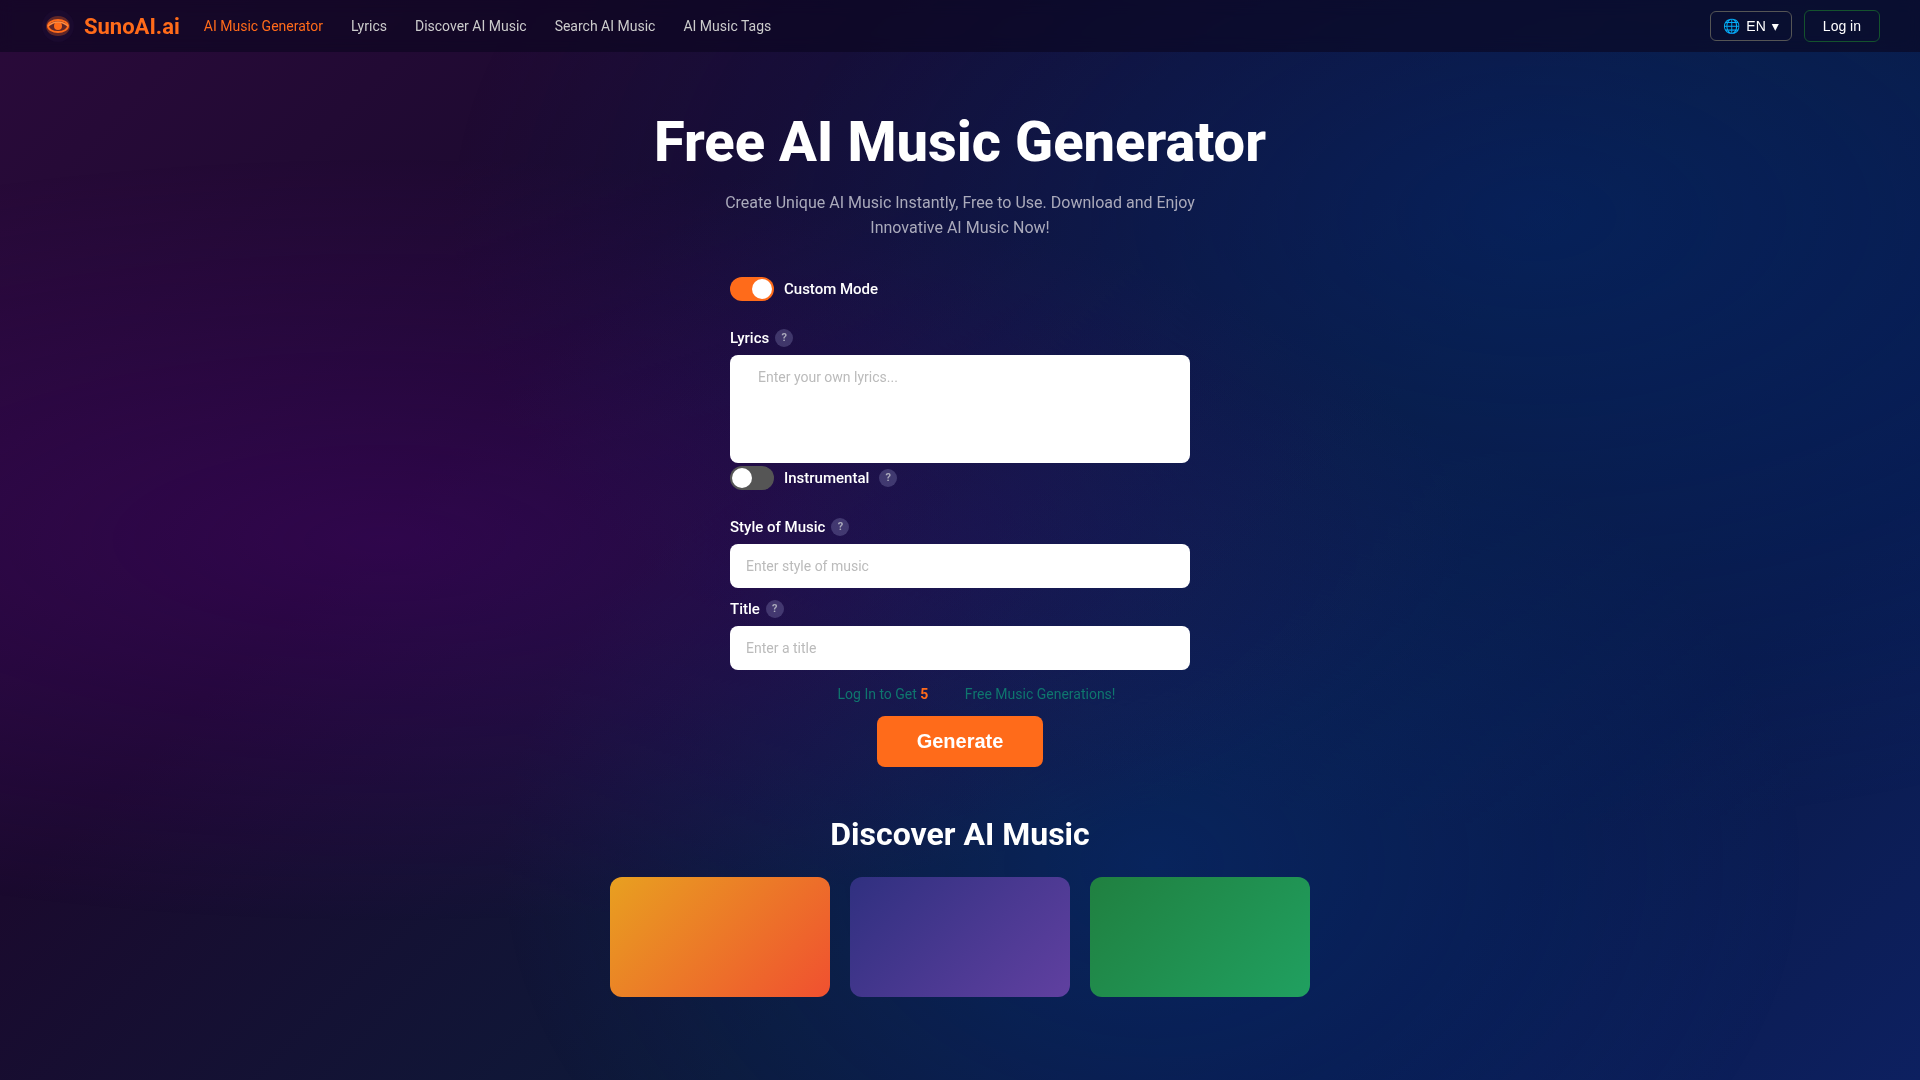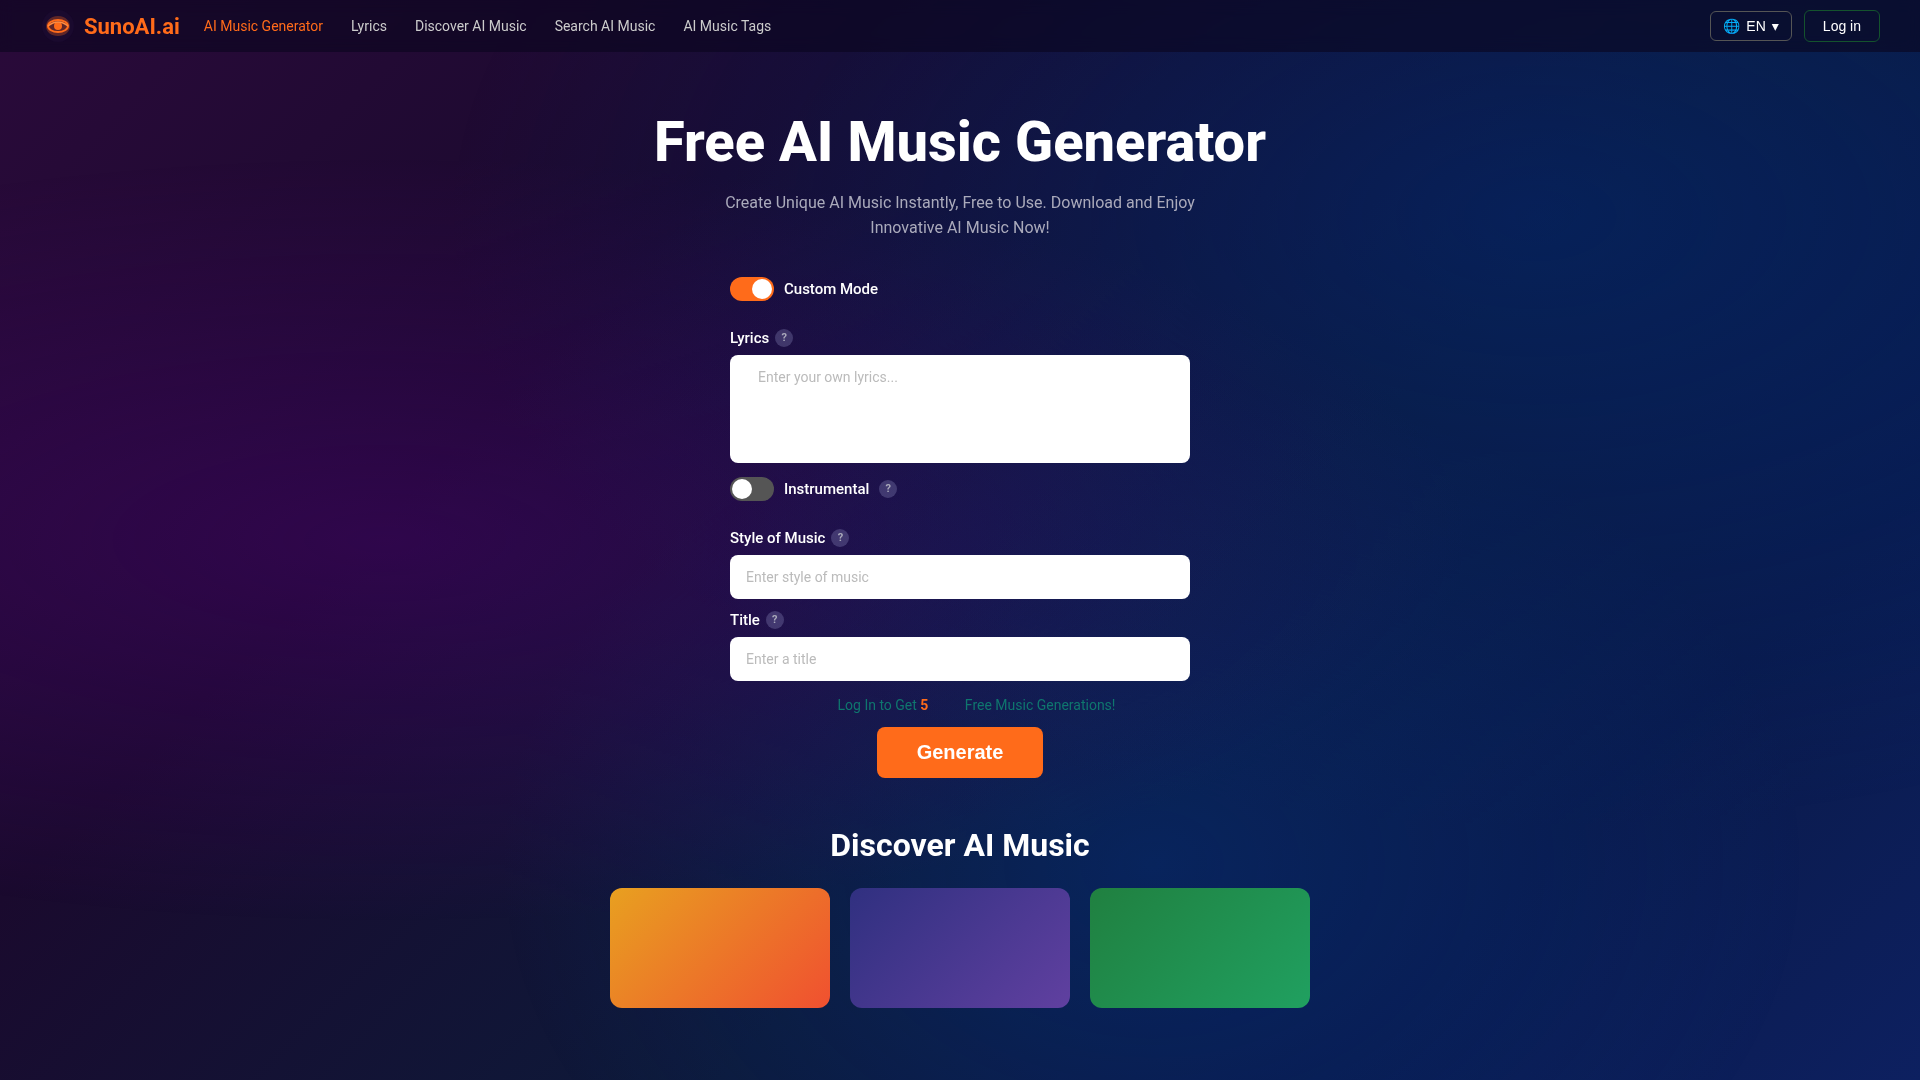--- a/index.html
+++ b/index.html
@@ -387,21 +387,21 @@
         </label>
         <span class="toggle-label">Custom Mode</span>
       </div>
 
       <div class="field-label">
         <span>Lyrics</span>
         <span class="help-icon">?</span>
       </div>
       <textarea class="field-textarea" rows="5" placeholder="Enter your own lyrics..." style=""></textarea>
 
-      <div class="toggle-row" style="margin-top: 14px;">
+      <div class="toggle-row" style="margin-top: 3px;">
         <label class="toggle">
           <div class="toggle-slider off">
             <div class="toggle-knob off"></div>
           </div>
         </label>
         <span class="toggle-label">Instrumental</span>
         <span class="help-icon">?</span>
       </div>
 
       <div class="field-label">

